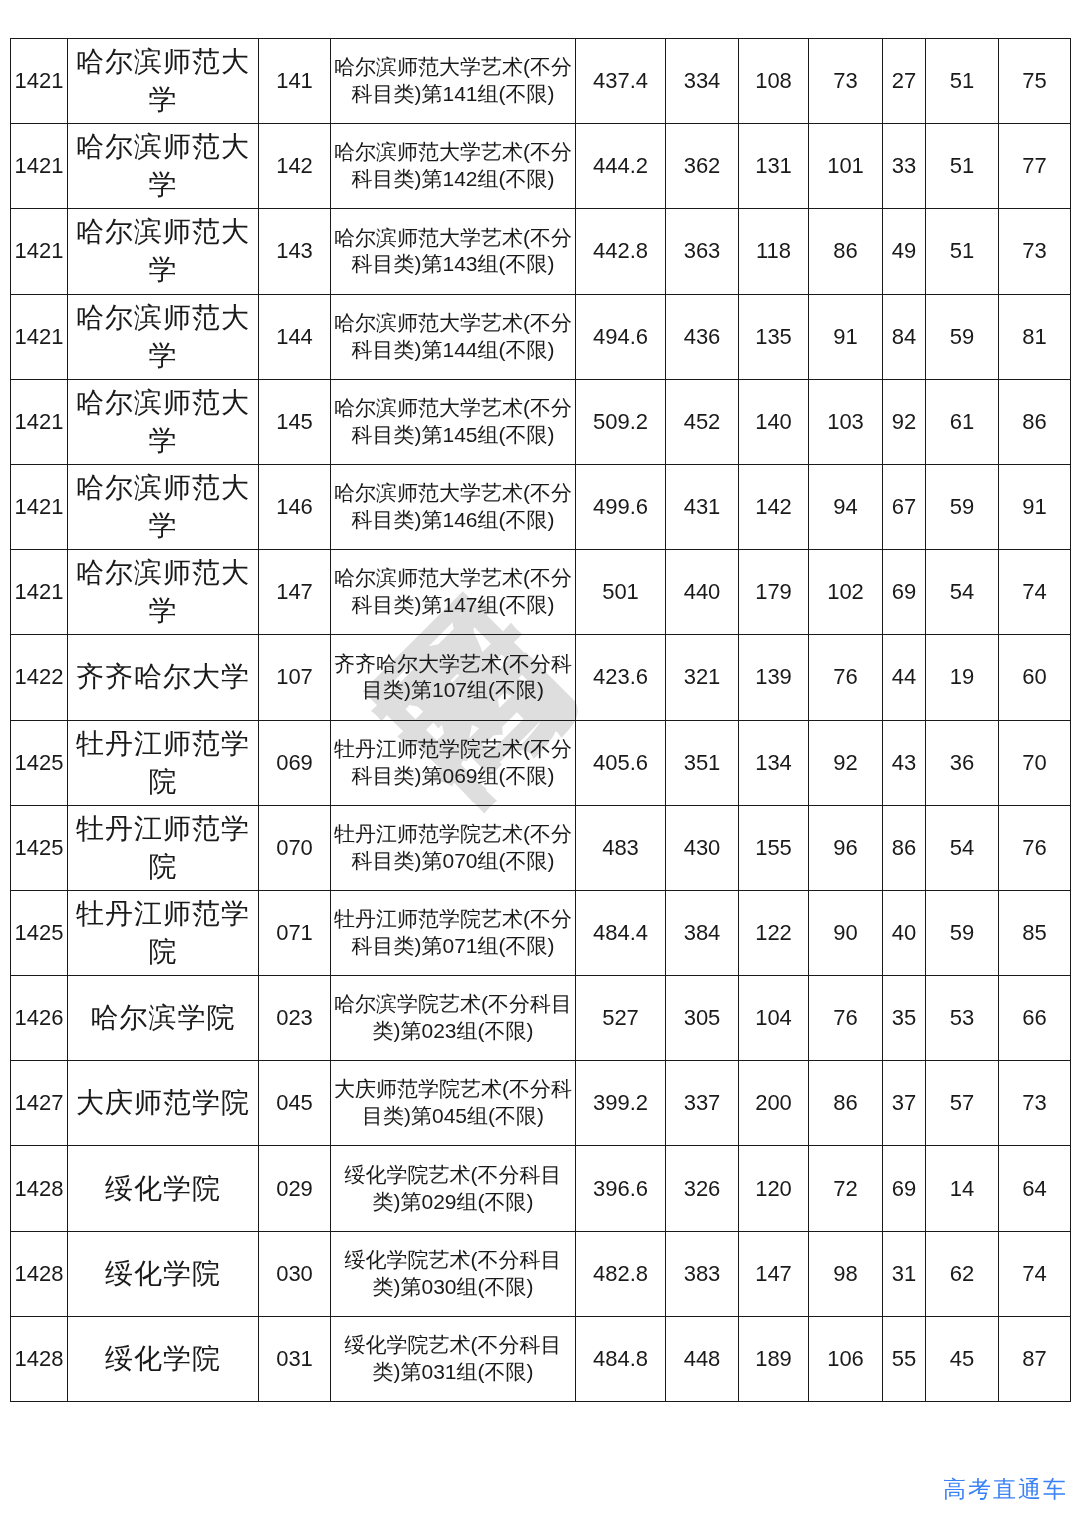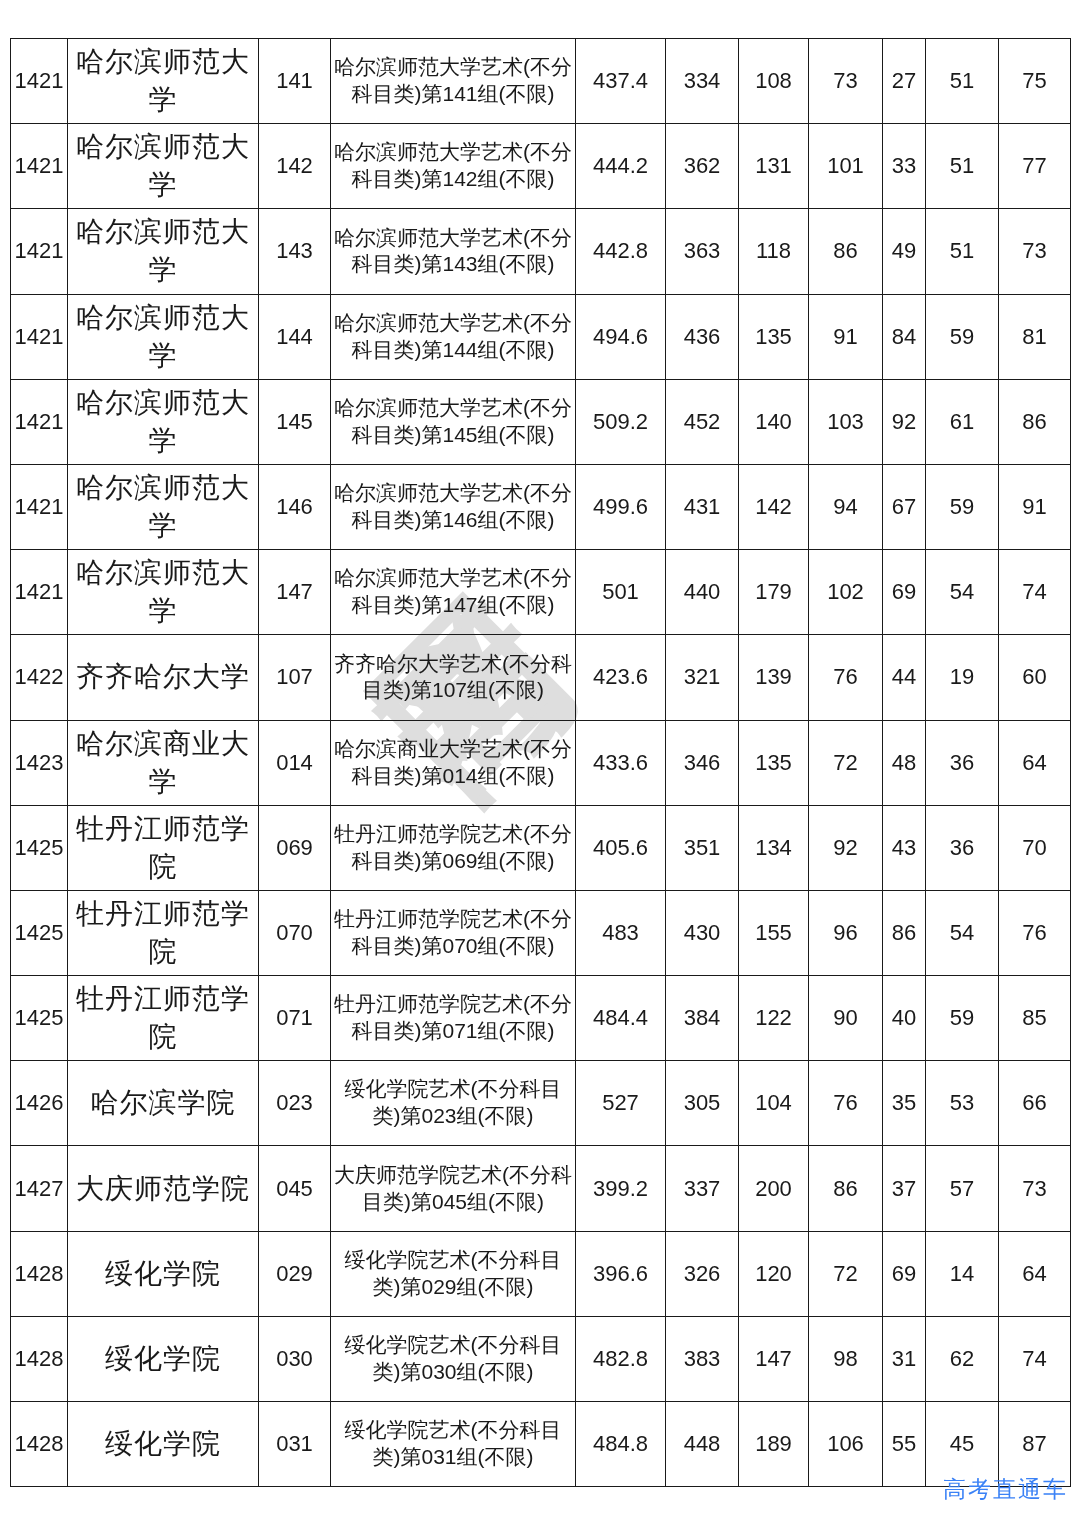--- a/index.html
+++ b/index.html
@@ -218,33 +218,20 @@
           <td class="cell-major">齐齐哈尔大学艺术(不分科目类)第107组(不限)</td>
           <td class="cell-num">423.6</td>
           <td class="cell-num">321</td>
           <td class="cell-num">139</td>
           <td class="cell-num">76</td>
           <td class="cell-num">44</td>
           <td class="cell-num">19</td>
           <td class="cell-num">60</td>
         </tr>
         <tr>
-          <td class="cell-code">1423</td>
-          <td class="cell-school">哈尔滨商业大学</td>
-          <td class="cell-group">014</td>
-          <td class="cell-major">哈尔滨商业大学艺术(不分科目类)第014组(不限)</td>
-          <td class="cell-num">433.6</td>
-          <td class="cell-num">346</td>
-          <td class="cell-num">135</td>
-          <td class="cell-num">72</td>
-          <td class="cell-num">48</td>
-          <td class="cell-num">36</td>
-          <td class="cell-num">64</td>
-        </tr>
-        <tr>
           <td class="cell-code">1425</td>
           <td class="cell-school">牡丹江师范学院</td>
           <td class="cell-group">069</td>
           <td class="cell-major">牡丹江师范学院艺术(不分科目类)第069组(不限)</td>
           <td class="cell-num">405.6</td>
           <td class="cell-num">351</td>
           <td class="cell-num">134</td>
           <td class="cell-num">92</td>
           <td class="cell-num">43</td>
           <td class="cell-num">36</td>
@@ -273,21 +260,21 @@
           <td class="cell-num">122</td>
           <td class="cell-num">90</td>
           <td class="cell-num">40</td>
           <td class="cell-num">59</td>
           <td class="cell-num">85</td>
         </tr>
         <tr>
           <td class="cell-code">1426</td>
           <td class="cell-school">哈尔滨学院</td>
           <td class="cell-group">023</td>
-          <td class="cell-major">绥化学院艺术(不分科目类)第023组(不限)</td>
+          <td class="cell-major">哈尔滨学院艺术(不分科目类)第023组(不限)</td>
           <td class="cell-num">527</td>
           <td class="cell-num">305</td>
           <td class="cell-num">104</td>
           <td class="cell-num">76</td>
           <td class="cell-num">35</td>
           <td class="cell-num">53</td>
           <td class="cell-num">66</td>
         </tr>
         <tr>
           <td class="cell-code">1427</td>

